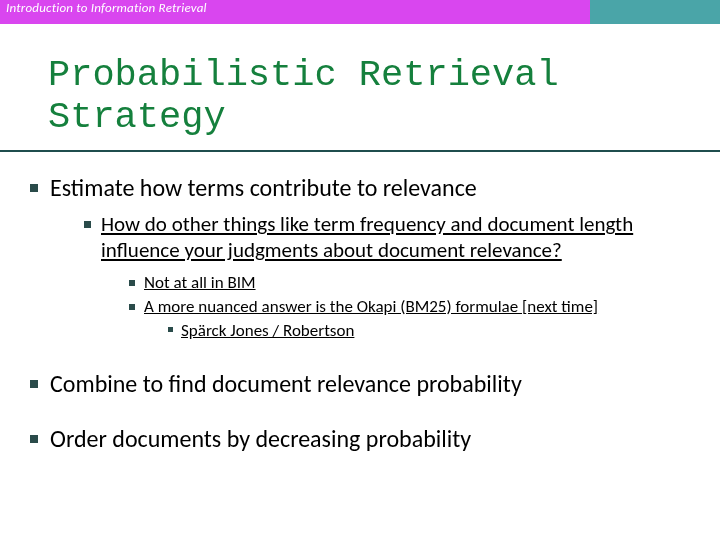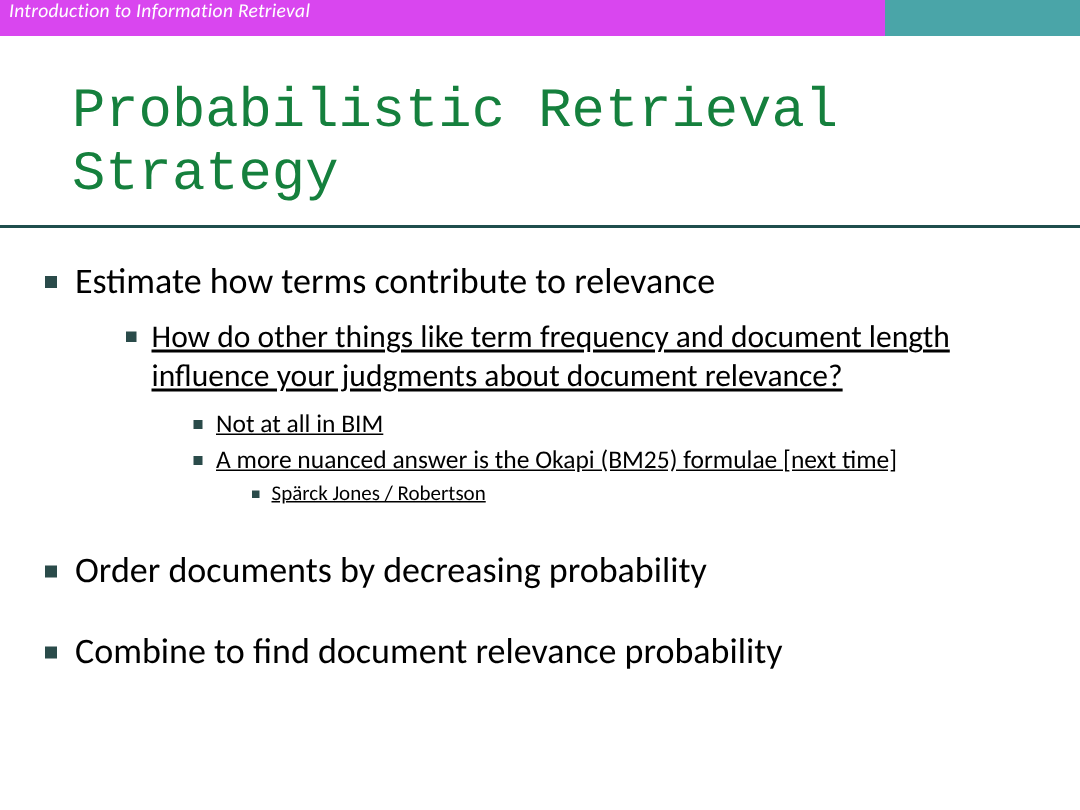--- a/index.html
+++ b/index.html
@@ -19,21 +19,21 @@
   .sq-xs { width: 6px; height: 6px; background: #2a4b4a; flex: 0 0 6px; margin-top: 8px; margin-right: 9px; }
   .sq-xxs { width: 5px; height: 5px; background: #2a4b4a; flex: 0 0 5px; margin-top: 7px; margin-right: 8px; }
   .lvl1 > li { margin-bottom: 26px; }
   .lvl1 > li > .txt { font-size: 24px; line-height: 1.18; }
   .lvl2 { margin-top: 10px; padding-left: 34px; }
   .lvl2 > li > .txt { font-size: 21px; line-height: 1.22; text-decoration: underline; }
   .lvl3 { margin-top: 8px; padding-left: 28px; }
   .lvl3 > li { margin-bottom: 3px; }
   .lvl3 > li > .txt { font-size: 17px; line-height: 1.25; }
   .lvl4 { margin-top: 3px; padding-left: 24px; }
-  .lvl4 > li > .txt { font-size: 14px; line-height: 1.25; }
+  .lvl4 > li > .txt { font-size: 17px; line-height: 1.25; }
 </style>
 </head>
 <body>
 
 <div class="slide">
   <div class="header-bar">
     <div class="accent-bar"></div>
     <div class="header-text">Introduction to Information Retrieval</div>
   </div>
 
@@ -71,21 +71,21 @@
                     </div>
                   </li>
                 </ul>
               </div>
             </li>
           </ul>
         </div>
       </li>
       <li>
         <span class="sq"></span>
-        <div class="txt">Order documents by decreasing probability</div>
+        <div class="txt">Combine to find document relevance probability</div>
       </li>
       <li>
         <span class="sq"></span>
-        <div class="txt">Combine to find document relevance probability</div>
+        <div class="txt">Order documents by decreasing probability</div>
       </li>
     </ul>
   </div>
 </div>
 
 </body></html>

